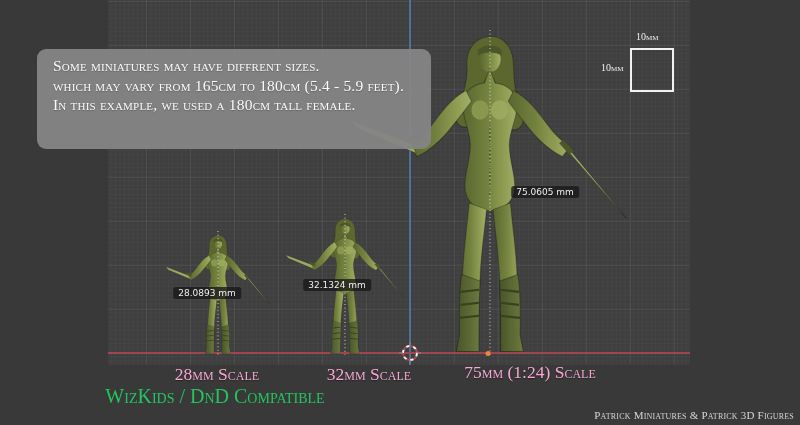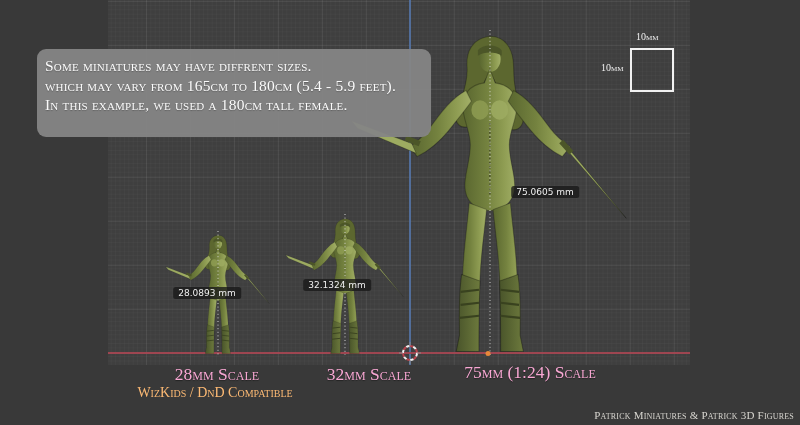--- a/index.html
+++ b/index.html
@@ -17,23 +17,23 @@
       linear-gradient(90deg, rgba(255,255,255,0.06) 1px, transparent 1px),
       linear-gradient(rgba(255,255,255,0.022) 1px, transparent 1px),
       linear-gradient(90deg, rgba(255,255,255,0.022) 1px, transparent 1px);
     background-size:44px 44px,44px 44px,4.4px 4.4px,4.4px 4.4px;
     background-position:0 1px,38px 0,0 0.6px,2.8px 0;
   }
   #axis-z{position:absolute;left:409px;top:0;width:2px;height:365px;background:rgba(84,116,168,0.85);}
   #axis-x{position:absolute;left:108px;top:352px;width:582px;height:2px;background:rgba(167,70,82,0.9);}
   
   #infobox{
-    position:absolute;left:37px;top:49px;width:394px;height:88px;
+    position:absolute;left:37px;top:49px;width:394px;height:100px;
     background:rgba(133,133,133,0.95);border-radius:9px;
-    padding:7px 8px;box-sizing:border-box;
+    padding:7px 16px;box-sizing:border-box;
     color:#fbfbfb;font-variant:small-caps;
     font-size:15.5px;line-height:19.5px;letter-spacing:0.2px;
     text-shadow:0 1px 1px rgba(0,0,0,0.25);
   }
   
   #refbox{position:absolute;left:630px;top:48px;width:44px;height:44px;border:2.5px solid #f2f2f2;box-sizing:border-box;}
   .ref-label{position:absolute;color:#f2f2f2;font-variant:small-caps;font-size:10px;}
   #ref-label-top{left:636px;top:31px;}
   #ref-label-side{left:601px;top:62px;}
   
@@ -44,21 +44,21 @@
     padding:1px 5px;border-radius:2.5px;white-space:nowrap;
   }
   
   .scale-label{
     position:absolute;transform:translateX(-50%);
     color:#f9a8d4;font-variant:small-caps;font-size:17.5px;white-space:nowrap;
     text-shadow:0 1px 1px rgba(0,0,0,0.4);
   }
   #sub-label{
     position:absolute;transform:translateX(-50%);
-    color:#fdba74;font-variant:small-caps;font-size:14px;white-space:nowrap;
+    color:#22c55e;font-variant:small-caps;font-size:20px;white-space:nowrap;
   }
   #credit{
     position:absolute;right:6px;bottom:4px;
     color:#d8d6d0;font-variant:small-caps;font-size:11px;letter-spacing:0.2px;
   }
   #figures-svg{position:absolute;left:0;top:0;}
 </style>
 </head>
 <body>
 

